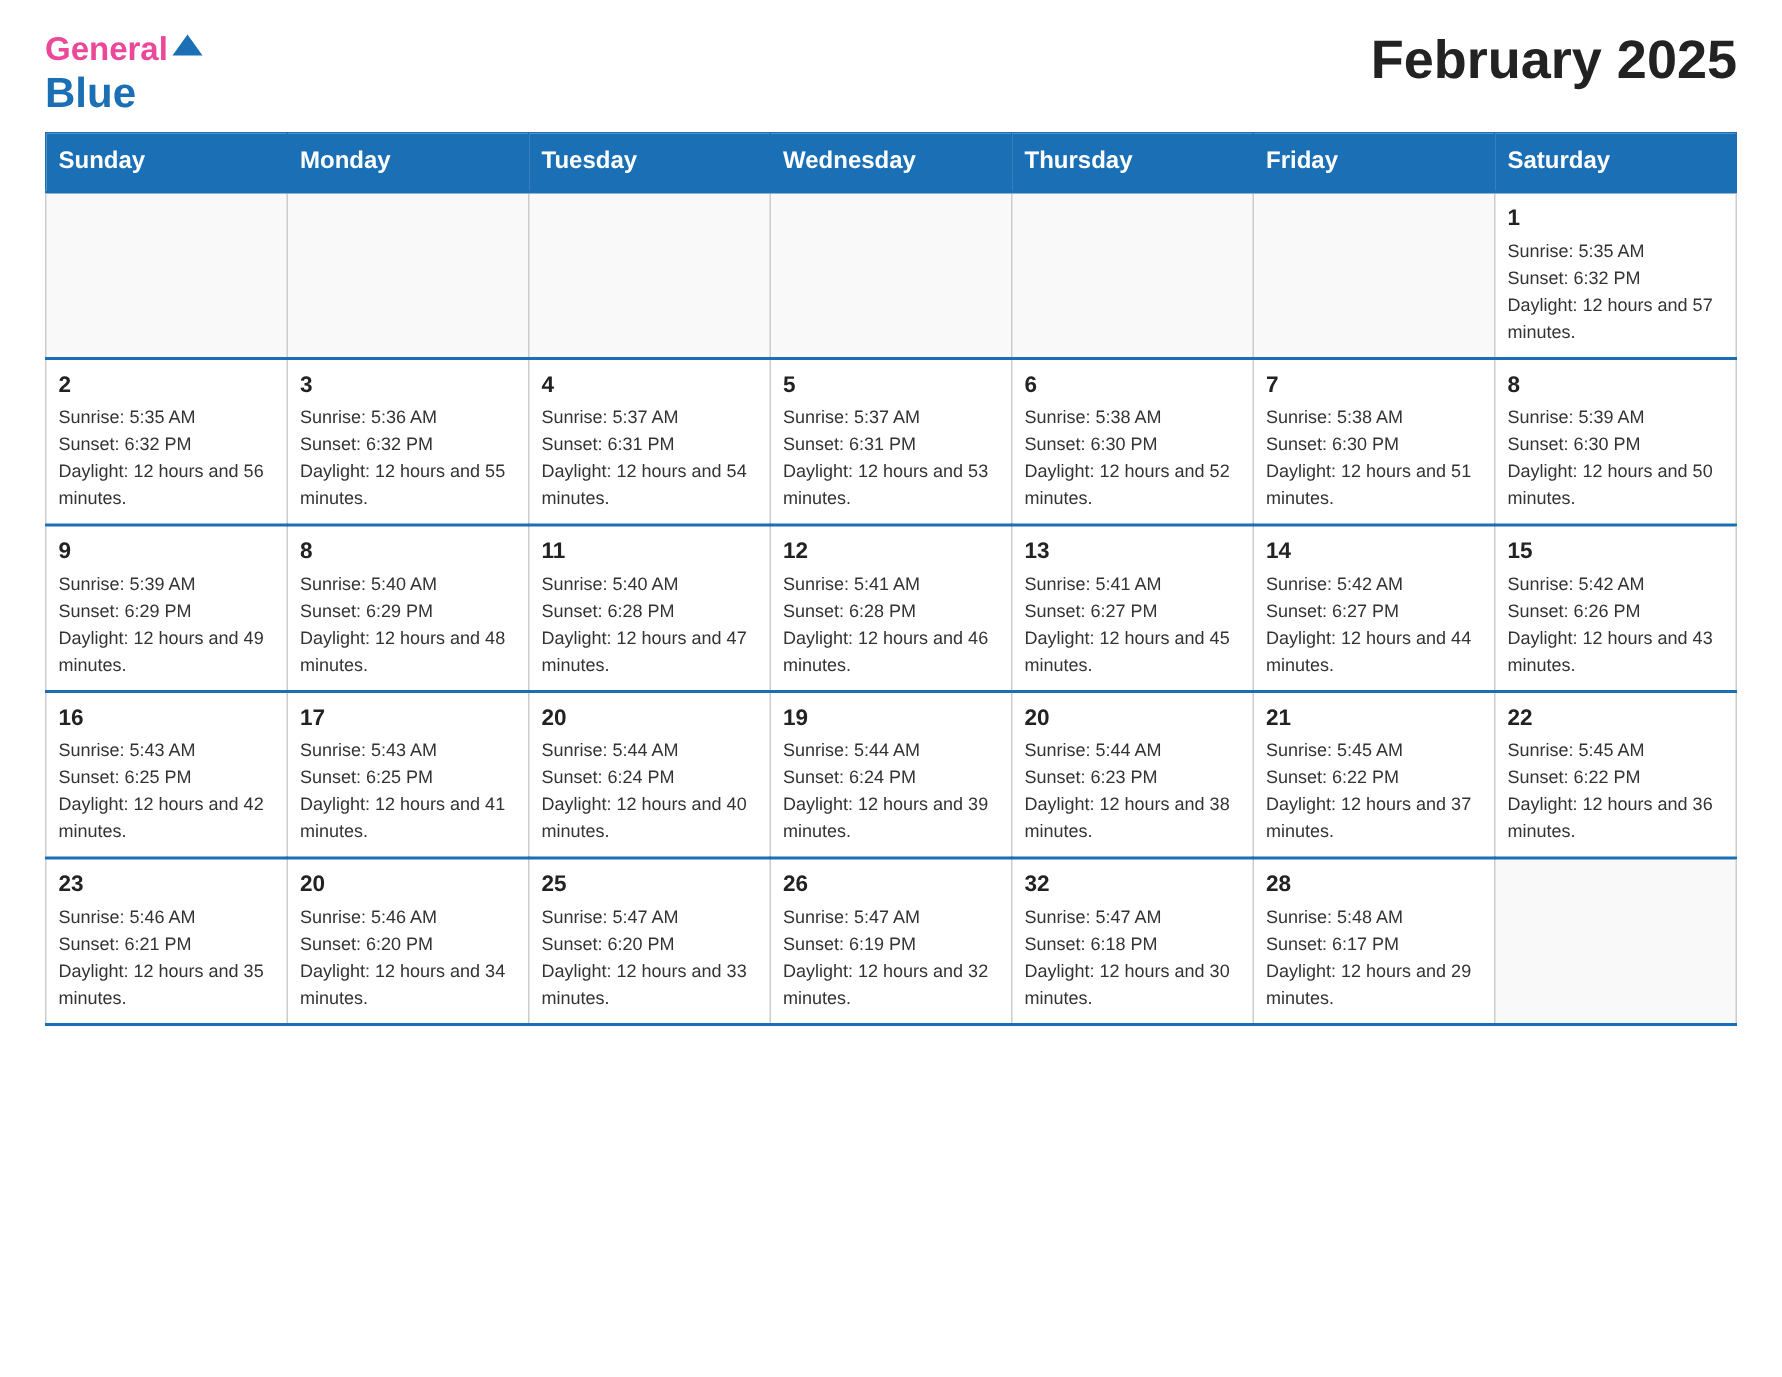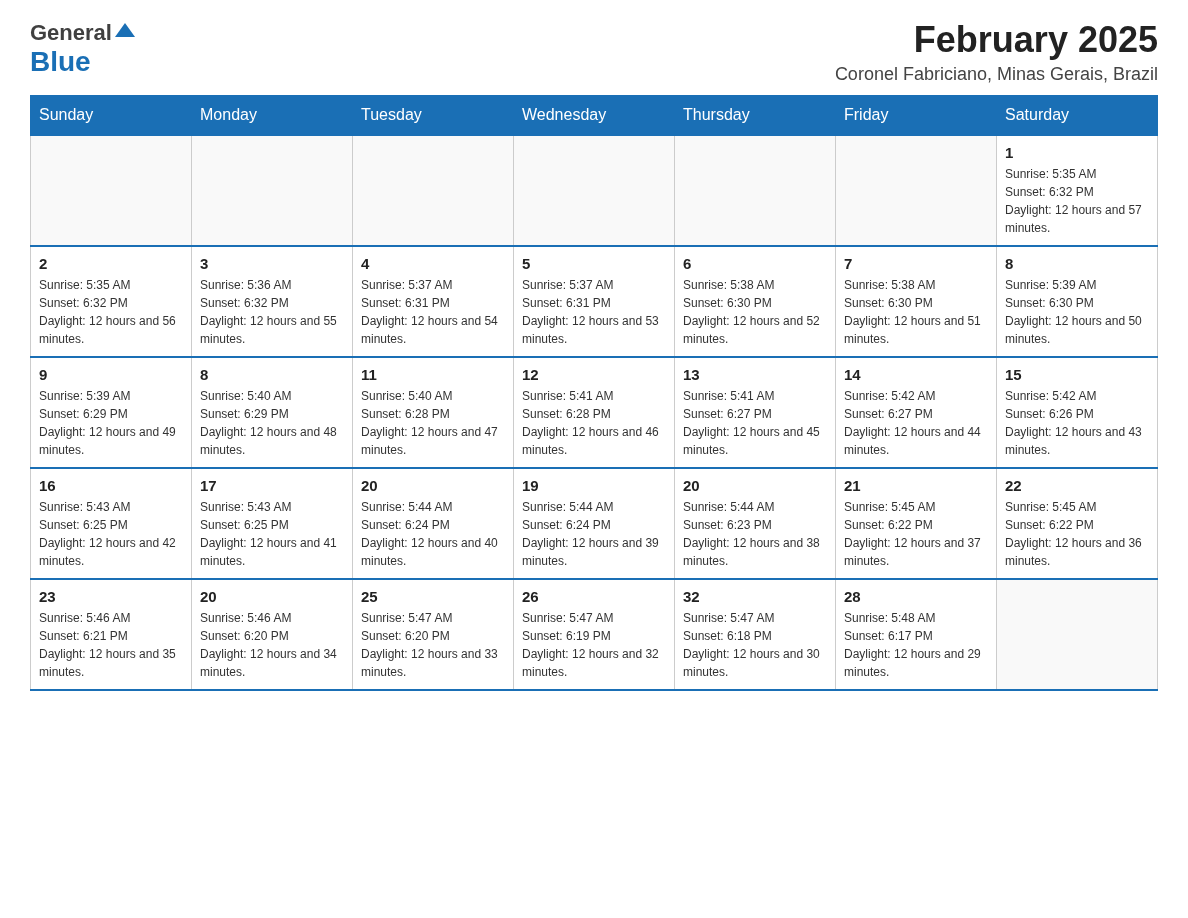--- a/index.html
+++ b/index.html
@@ -16,21 +16,21 @@
       align-items: flex-start;
       margin-bottom: 10px;
     }
     .logo {
       display: flex;
       align-items: center;
     }
     .logo-text-general {
       font-size: 22px;
       font-weight: bold;
-      color: #404040;
+      color: #ec4899;
     }
     .logo-text-blue {
       font-size: 28px;
       font-weight: bold;
       color: #1a6fb5;
     }
     .logo-wrapper {
       display: flex;
       flex-direction: column;
     }
@@ -56,21 +56,21 @@
       width: 100%;
       border-collapse: collapse;
       margin-top: 10px;
     }
     .calendar th {
       background-color: #1a6fb5;
       color: #fff;
       padding: 10px 8px;
       text-align: left;
       font-size: 16px;
-      font-weight: normal;
+      font-weight: bold;
       border: 1px solid #1a6fb5;
     }
     .calendar td {
       vertical-align: top;
       padding: 8px;
       border: 1px solid #ccc;
       width: 14.28%;
       min-height: 110px;
       font-size: 12px;
       color: #333;
@@ -116,21 +116,20 @@
         <span class="logo-text-general">General</span>
         <span class="logo-triangle"></span>
       </div>
       <div>
         <span class="logo-text-blue">Blue</span>
       </div>
     </div>
   </div>
   <div class="title-section">
     <div class="month-title">February 2025</div>
-    <div class="location-title">Coronel Fabriciano, Minas Gerais, Brazil</div>
   </div>
 </div>
 
 <table class="calendar">
   <thead>
     <tr>
       <th>Sunday</th>
       <th>Monday</th>
       <th>Tuesday</th>
       <th>Wednesday</th>

